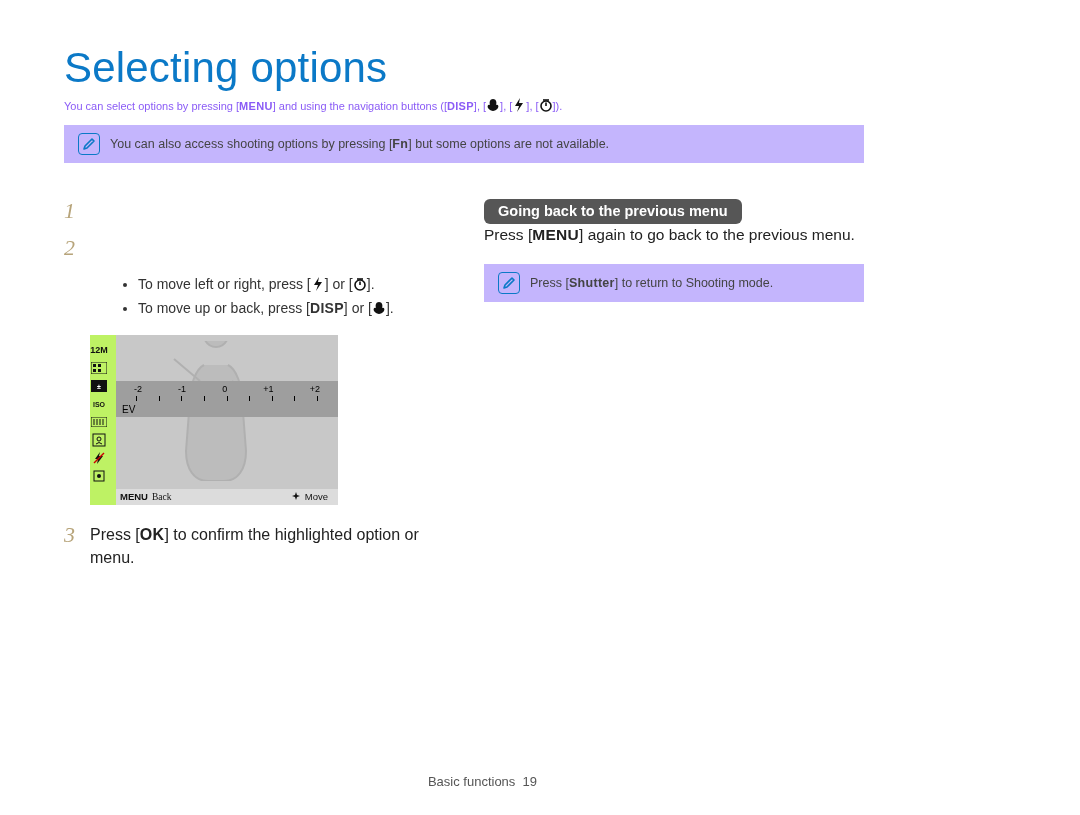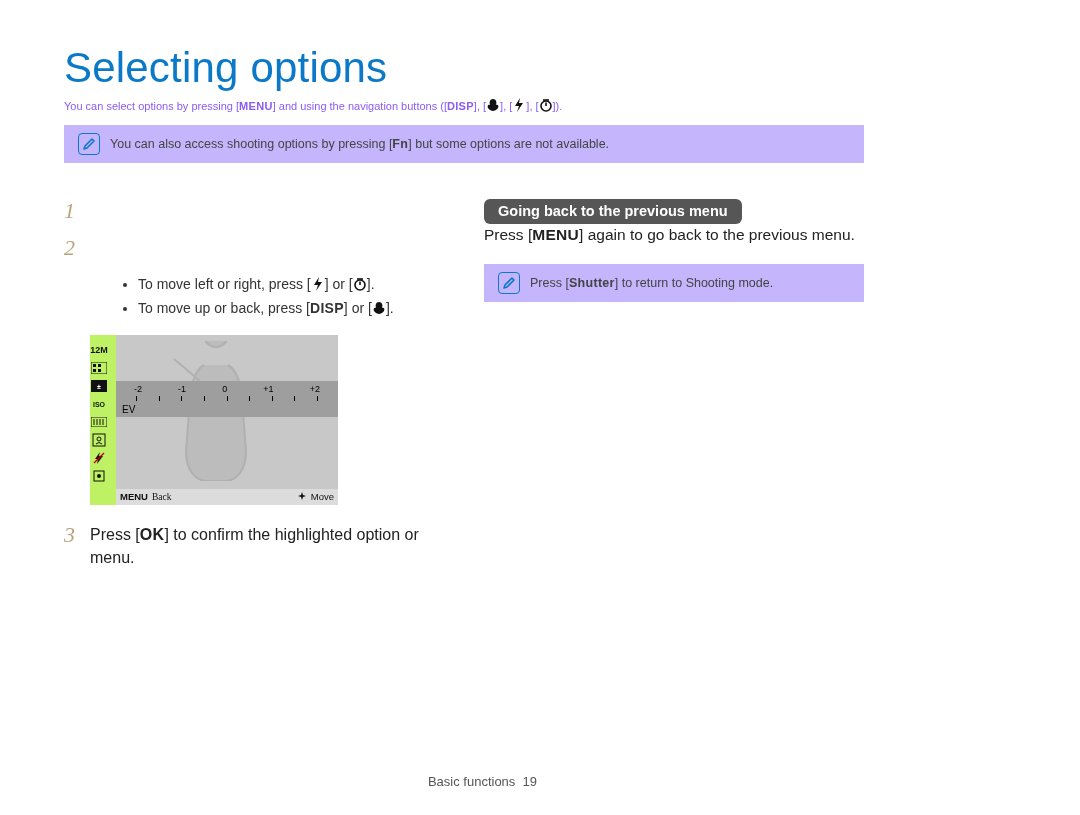--- a/index.html
+++ b/index.html
@@ -114,21 +114,21 @@
   .ev-ticks { display:flex; justify-content: space-between; padding: 2px 14px 0 14px; }
   .ev-ticks span { width:1px; height:5px; background:#000; }
   .ev-label { position:absolute; left: 6px; bottom:2px; font-size:10px; color:#000; }
   .lcd-footer {
     position:absolute; left:0; right:0; bottom:0; height:16px;
     background:#dcdcdc; display:flex; align-items:center;
     font-size:9.5px; color:#111;
   }
   .lcd-footer .lf-menu { padding-left:4px; font-weight:900; }
   .lcd-footer .lf-back { padding-left:4px;font-family:Liberation Serif, serif; }
-  .lcd-footer .lf-move { margin-left:auto; padding-right:4px; display:flex; align-items:center; gap:4px;justify-content:space-between;}
+  .lcd-footer .lf-move { margin-left:auto; padding-right:10px; display:flex; align-items:center; gap:4px;justify-content:space-between;}
   .pill {
     display: inline-block;
     background: #565656;
     color: #fff;
     font-size: 14.5px;
     font-weight: 700;
     padding: 4px 14px 5px 14px;
     border-radius: 6px;
     margin-bottom: 0;
   }

